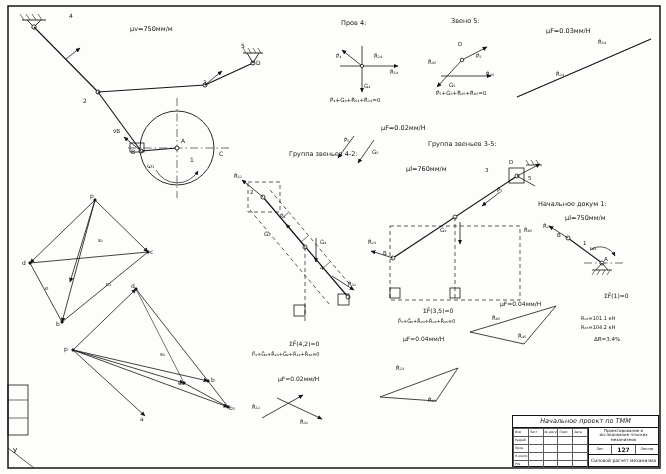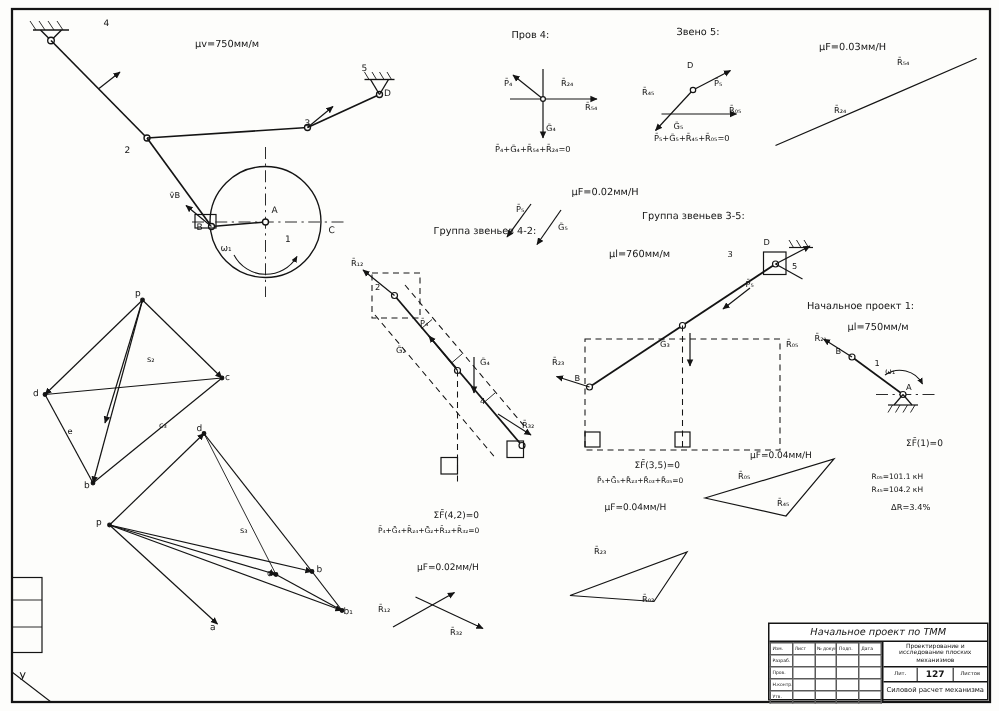--- a/index.html
+++ b/index.html
@@ -230,21 +230,21 @@
       <div class="ann i" style="left: 130px; top: 26px; font-size: 6.5px;">μv=750мм/м</div>
       <div class="ann" style="left: 341px; top: 20px; font-size: 6.5px;">Пров 4:</div>
       <div class="ann" style="left: 451px; top: 18px; font-size: 6.5px;">Звено 5:</div>
       <div class="ann i" style="left: 546px; top: 28px; font-size: 6.5px;">μF=0.03мм/Н</div>
       <div class="ann" style="left: 330px; top: 98px; font-size: 5.5px;">P̄₄+Ḡ₄+R̄₅₄+R̄₂₄=0</div>
       <div class="ann" style="left: 436px; top: 91px; font-size: 5.5px;">P̄₅+Ḡ₅+R̄₄₅+R̄₀₅=0</div>
       <div class="ann i" style="left: 381px; top: 125px; font-size: 6.5px;">μF=0.02мм/Н</div>
       <div class="ann" style="left: 253px; top: 151px; font-size: 6.5px; margin-left: 36px;">Группа звеньев 4-2:</div>
       <div class="ann" style="left: 428px; top: 141px; font-size: 6.5px;">Группа звеньев 3-5:</div>
       <div class="ann i" style="left: 406px; top: 166px; font-size: 6.5px;">μl=760мм/м</div>
-      <div class="ann" style="left: 538px; top: 201px; font-size: 6.5px;">Начальное проект 1:</div>
+      <div class="ann" style="left: 538px; top: 201px; font-size: 6.5px;">Начальное докум 1:</div>
       <div class="ann i" style="left: 565px; top: 215px; font-size: 6.5px;">μl=750мм/м</div>
       <div class="ann" style="left: 289px; top: 341px; font-size: 6px;">ΣF̄(4,2)=0</div>
       <div class="ann" style="left: 252px; top: 352px; font-size: 5px;">P̄₄+Ḡ₄+R̄₂₄+Ḡ₂+R̄₁₂+R̄₃₂=0</div>
       <div class="ann" style="left: 423px; top: 308px; font-size: 6px;">ΣF̄(3,5)=0</div>
       <div class="ann" style="left: 398px; top: 319px; font-size: 5px;">P̄₅+Ḡ₅+R̄₂₃+R̄₀₃+R̄₀₅=0</div>
       <div class="ann i" style="left: 500px; top: 301px; font-size: 6px;">μF=0.04мм/Н</div>
       <div class="ann i" style="left: 403px; top: 336px; font-size: 6px;">μF=0.04мм/Н</div>
       <div class="ann i" style="left: 278px; top: 376px; font-size: 6px;">μF=0.02мм/Н</div>
       <div class="ann" style="left: 581px; top: 316px; font-size: 5px;">R₀₅=101.1 кН</div>
       <div class="ann" style="left: 581px; top: 325px; font-size: 5px;">R₄₅=104.2 кН</div>

